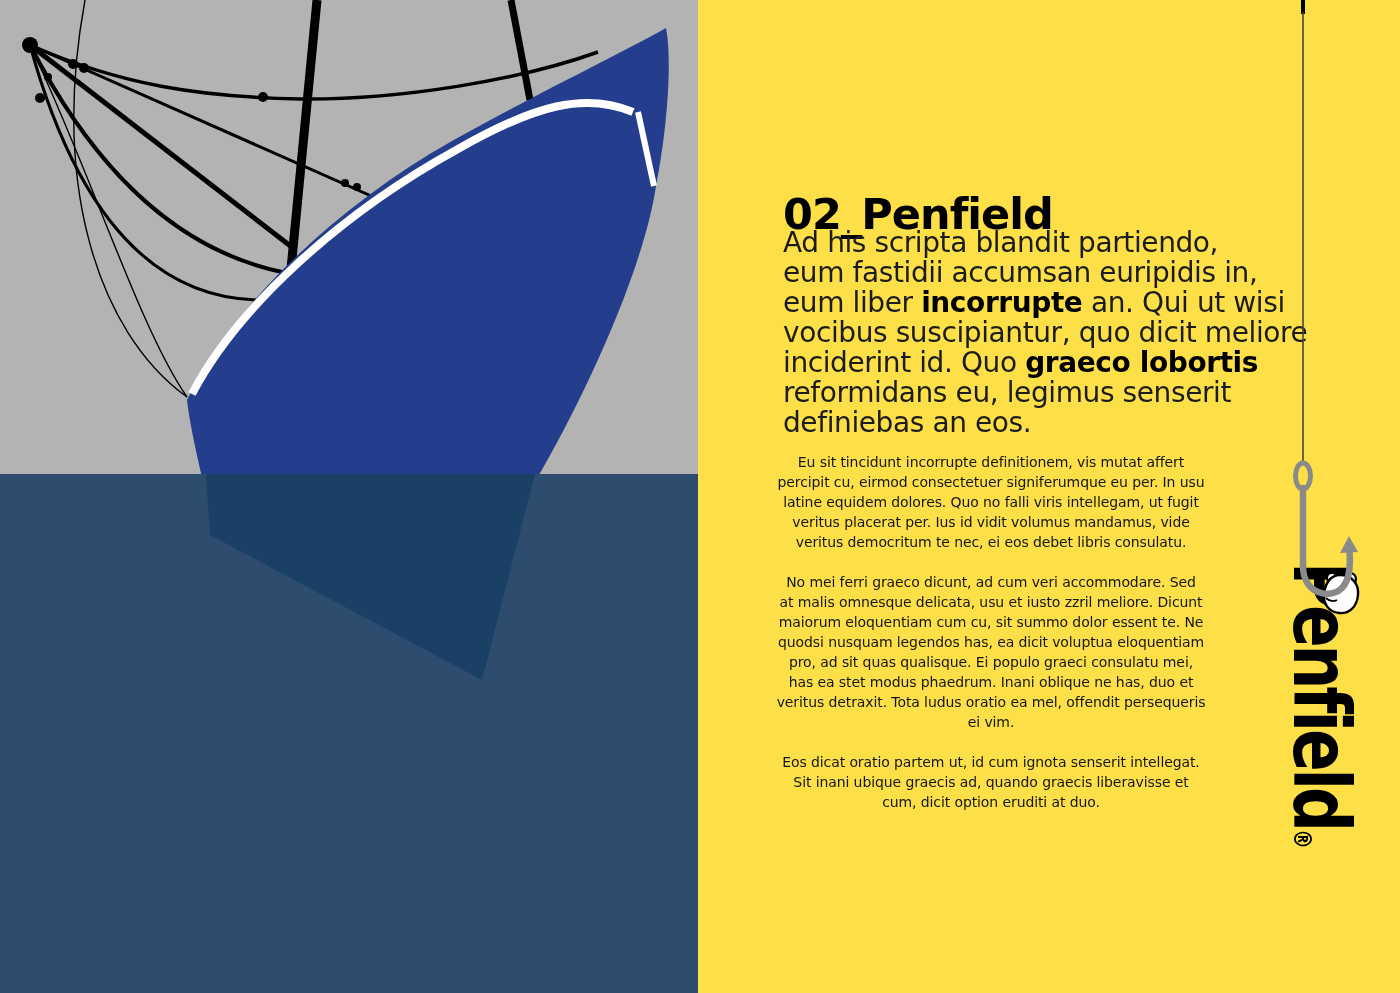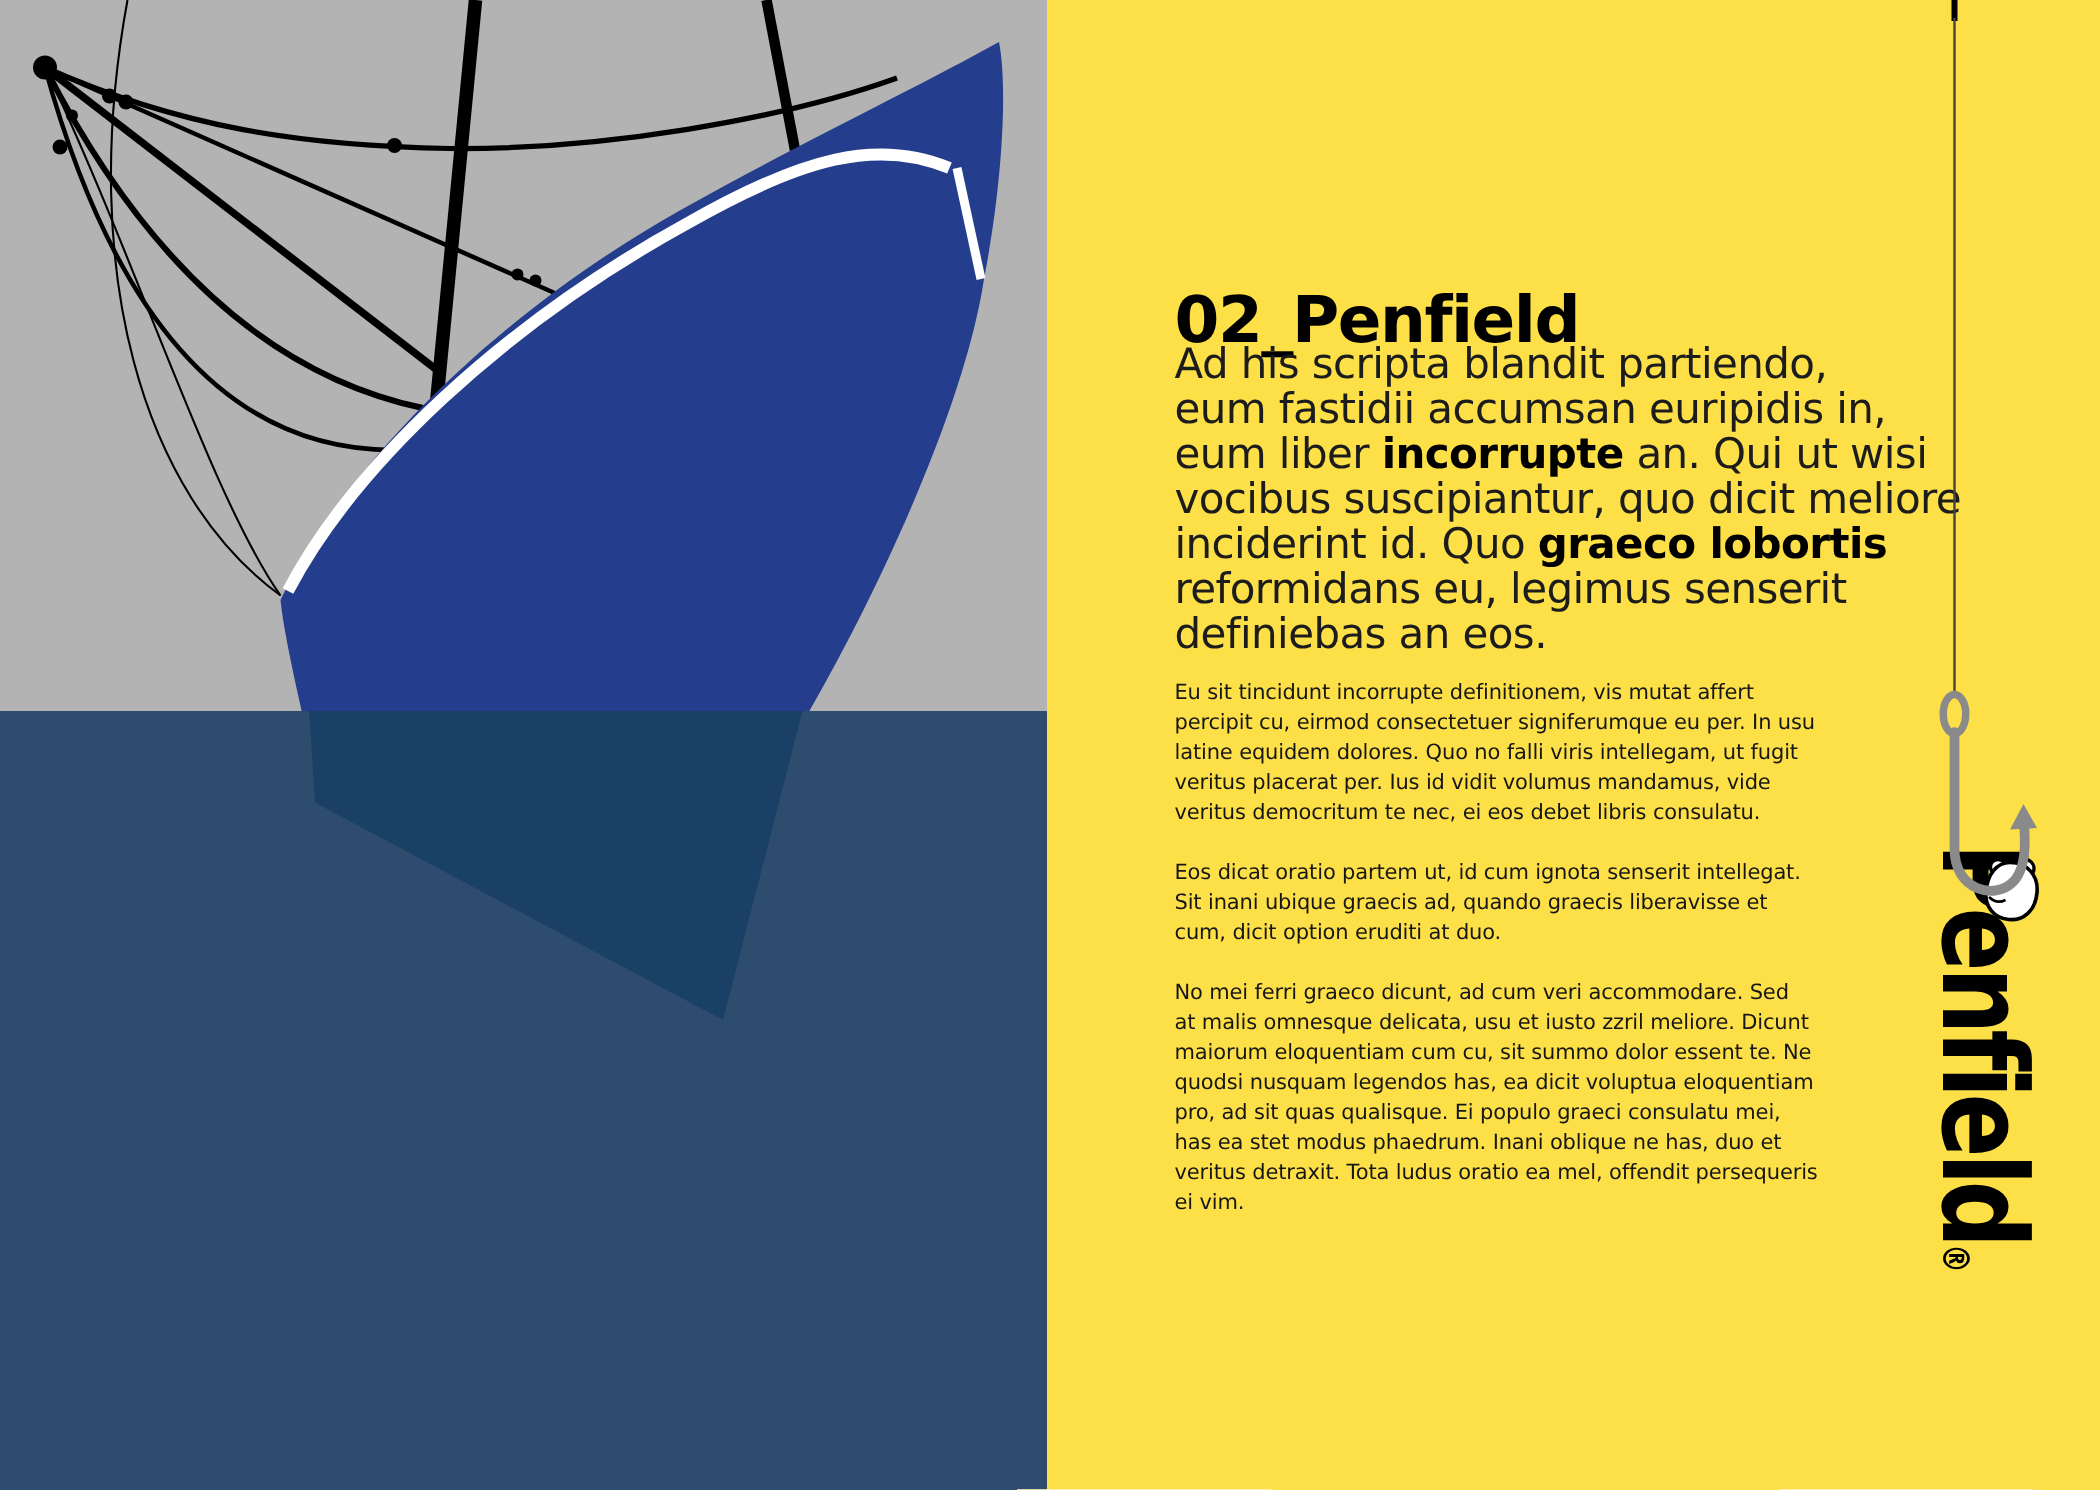--- a/index.html
+++ b/index.html
@@ -6,21 +6,21 @@
   #page{position:relative;width:1400px;height:993px;background:#fde047;overflow:hidden;
         font-family:"DejaVu Sans","Liberation Sans",sans-serif;}
   #illustration{position:absolute;left:0;top:0;width:698px;height:993px;display:block;}
   #hook-layer{position:absolute;left:1240px;top:0;width:160px;height:993px;display:block;z-index:5;}
   #bear{position:absolute;left:1316px;top:567px;width:48px;height:52px;z-index:4;}
   .title{position:absolute;left:783px;top:160px;font-size:43px;font-weight:bold;color:#000;
          letter-spacing:-1px;white-space:pre;z-index:2;}
   .lead{position:absolute;left:783px;top:228px;font-size:28px;line-height:30px;color:#1c1c1c;
         letter-spacing:-0.4px;white-space:pre;z-index:2;}
   .lead b{color:#000;}
-  .bodycopy{position:absolute;left:783px;top:452px;width:470px;z-index:2;}
+  .bodycopy{position:absolute;left:756px;top:452px;width:470px;z-index:2;text-align:center;}
   .bodycopy p{margin:0 0 20px 0;font-size:14px;line-height:20px;color:#161616;
               letter-spacing:-0.1px;white-space:pre;}
   .logotype{position:absolute;left:1360px;top:562px;z-index:3;
             transform:rotate(90deg) scale(1.05,1.3);transform-origin:top left;
             font-weight:bold;font-size:60px;line-height:60px;letter-spacing:-3px;
             color:#000;white-space:nowrap;}
   .logotype .reg{font-size:19px;letter-spacing:0;vertical-align:baseline;}
 </style>
 </head>
 <body>
@@ -74,31 +74,31 @@
 inciderint id. Quo </span><b>graeco lobortis</b><span>
 reformidans eu, legimus senserit
 definiebas an eos.</span></div>
 
   <div class="bodycopy">
     <p>Eu sit tincidunt incorrupte definitionem, vis mutat affert
 percipit cu, eirmod consectetuer signiferumque eu per. In usu
 latine equidem dolores. Quo no falli viris intellegam, ut fugit
 veritus placerat per. Ius id vidit volumus mandamus, vide
 veritus democritum te nec, ei eos debet libris consulatu.</p>
-    <p>Eos dicat oratio partem ut, id cum ignota senserit intellegat.
-Sit inani ubique graecis ad, quando graecis liberavisse et
-cum, dicit option eruditi at duo.</p>
     <p>No mei ferri graeco dicunt, ad cum veri accommodare. Sed
 at malis omnesque delicata, usu et iusto zzril meliore. Dicunt
 maiorum eloquentiam cum cu, sit summo dolor essent te. Ne
 quodsi nusquam legendos has, ea dicit voluptua eloquentiam
 pro, ad sit quas qualisque. Ei populo graeci consulatu mei,
 has ea stet modus phaedrum. Inani oblique ne has, duo et
 veritus detraxit. Tota ludus oratio ea mel, offendit persequeris
 ei vim.</p>
+    <p>Eos dicat oratio partem ut, id cum ignota senserit intellegat.
+Sit inani ubique graecis ad, quando graecis liberavisse et
+cum, dicit option eruditi at duo.</p>
   </div>
 
   <div class="logotype"><span>Penfield</span><span class="reg">®</span></div>
 
   <svg id="bear" viewBox="0 0 48 52" xmlns="http://www.w3.org/2000/svg">
     <circle cx="34" cy="12" r="6" fill="#fff" stroke="#000" stroke-width="2.2"></circle>
     <circle cx="16" cy="11" r="5" fill="#fff" stroke="#000" stroke-width="2.2"></circle>
     <path d="M24,8 C36,8 43,17 42,28 C41,40 33,47 23,46 C13,45 7,37 8,27 C9,16 15,8 24,8 Z" fill="#fff" stroke="#000" stroke-width="2.4"></path>
     <circle cx="17" cy="25" r="2" fill="#000"></circle>
     <path d="M10,31 Q15,36 21,33" fill="none" stroke="#000" stroke-width="1.8"></path>

